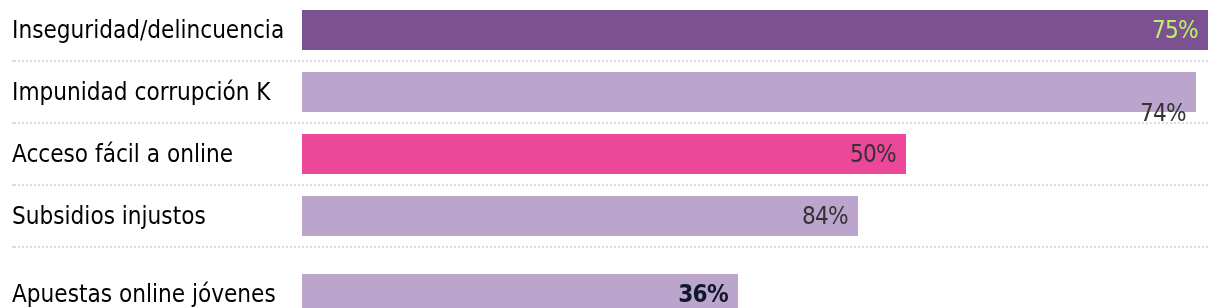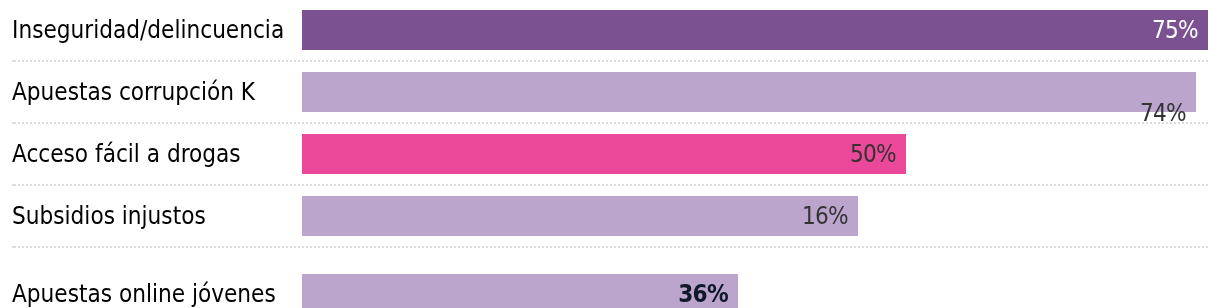--- a/index.html
+++ b/index.html
@@ -102,42 +102,42 @@
 <div id="chart">
 
   <div class="sep sep-1"></div>
   <div class="sep sep-2"></div>
   <div class="sep sep-3"></div>
   <div class="sep sep-4"></div>
 
   <div class="row row-1">
     <div class="cat-label">Inseguridad/delincuencia</div>
     <div class="bar bar-dark" style="width: 906px; background: rgb(123, 81, 145);">
-      <div class="value value-on-dark" style="color: #ffffff;">75%</div>
+      <div class="value value-on-dark" style="color: #bef264;">75%</div>
     </div>
   </div>
 
   <div class="row row-2">
-    <div class="cat-label">Apuestas corrupción K</div>
+    <div class="cat-label">Impunidad corrupción K</div>
     <div class="bar" style="width: 894px; background: rgb(187, 165, 205);">
       <div class="value" style="color: rgb(51, 51, 51); margin-top: 21px;">74%</div>
     </div>
   </div>
 
   <div class="row row-3">
-    <div class="cat-label">Acceso fácil a drogas</div>
+    <div class="cat-label">Acceso fácil a online</div>
     <div class="bar" style="width: 604px; background: #ec4899;">
       <div class="value" style="color: rgb(51, 51, 51);">50%</div>
     </div>
   </div>
 
   <div class="row row-4">
     <div class="cat-label">Subsidios injustos</div>
     <div class="bar" style="width: 556px; background: rgb(187, 165, 205);">
-      <div class="value" style="color: rgb(51, 51, 51);">16%</div>
+      <div class="value" style="color: rgb(51, 51, 51);">84%</div>
     </div>
   </div>
 
   <div class="row row-5">
     <div class="cat-label">Apuestas online jóvenes</div>
     <div class="bar" style="width: 436px; background: rgb(187, 165, 205);">
       <div class="value" style="color: #0f172a; font-weight: bold;">36%</div>
     </div>
   </div>
 

